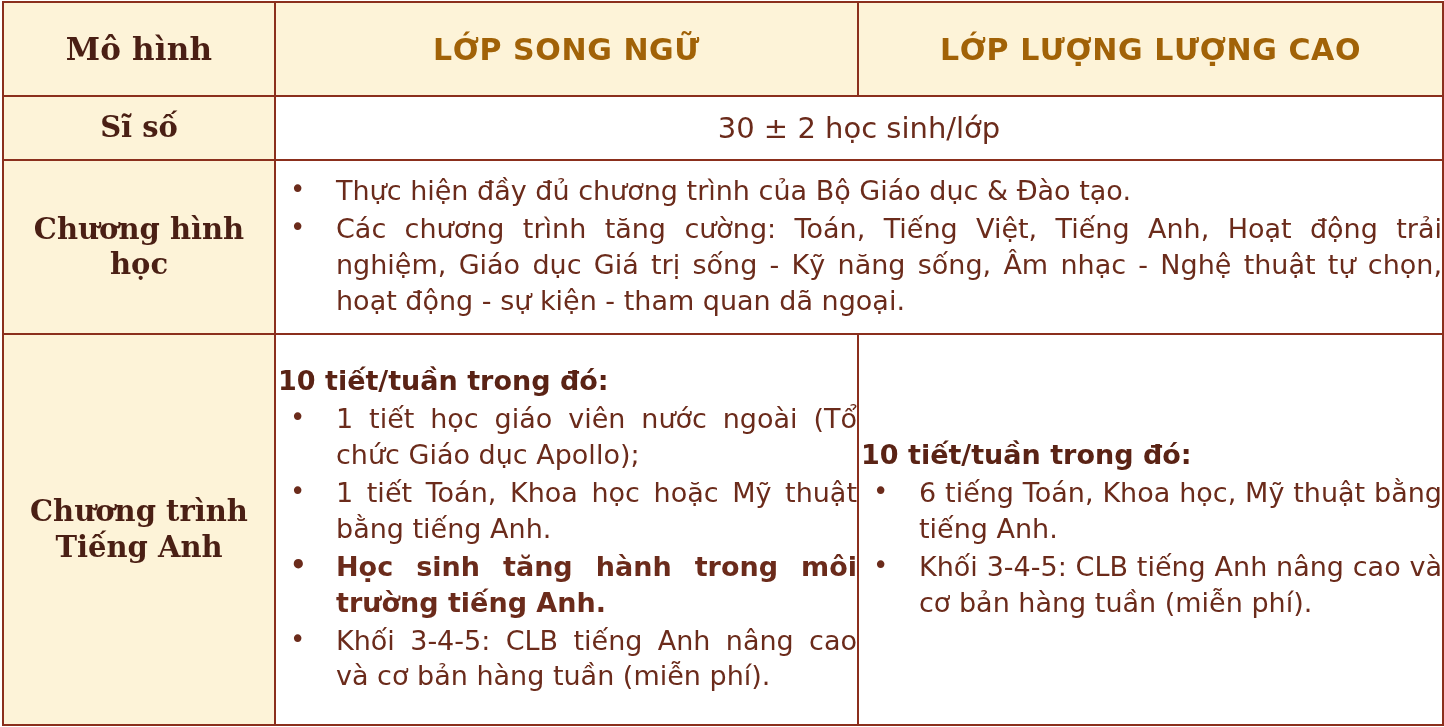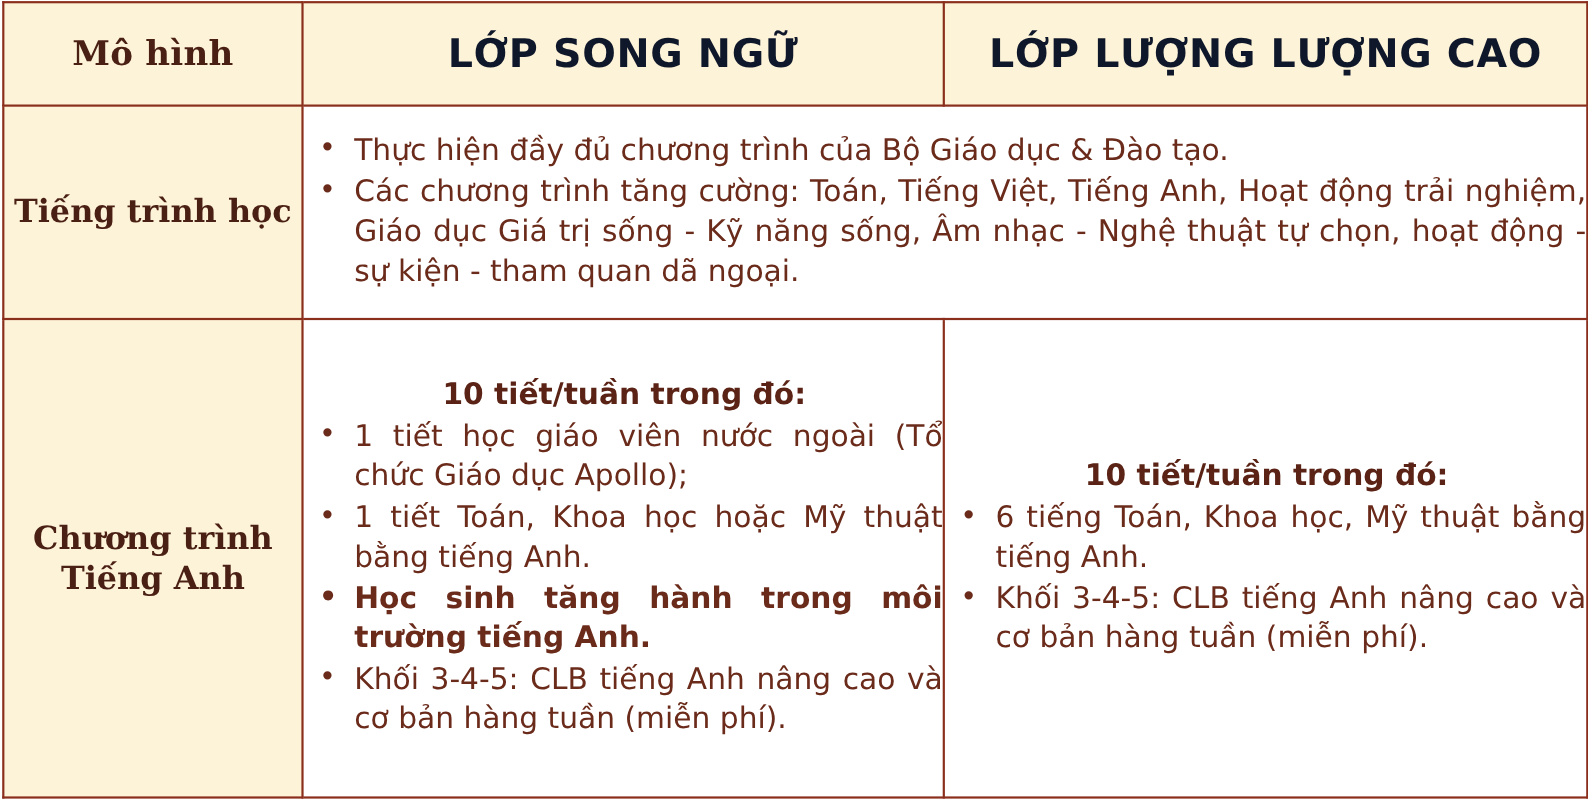--- a/index.html
+++ b/index.html
@@ -48,22 +48,22 @@
   }
   .hdr-model {
     font-family: "DejaVu Serif", "Liberation Serif", serif;
     font-weight: bold;
     font-size: 31px;
     color: #4a1f14;
     letter-spacing: .2px;
   }
   .hdr-red {
     font-weight: bold;
-    font-size: 36px;
-    color: #0f172a;
+    font-size: 30px;
+    color: #a16207;
     letter-spacing: .6px;
   }
 
   
   .row-label {
     background: #fdf3d8;
     text-align: center;
     font-family: "DejaVu Serif", "Liberation Serif", serif;
     font-weight: bold;
     font-size: 29px;
@@ -86,21 +86,21 @@
     padding: 12px 16px 12px 14px;
   }
 
   ul.bul {
     list-style: none;
     margin: 0;
     padding: 0;
   }
   ul.bul > li {
     position: relative;
-    padding-left: 46px;
+    padding-left: 60px;
     margin-bottom: 2px;
     font-size: 27px;
     line-height: 1.33;
     color: #6b2b1b;
     text-align: justify;
     text-justify: inter-word;
   }
   ul.bul > li::before {
     content: "•";
     position: absolute;
@@ -112,21 +112,20 @@
   ul.bul > li.bold-item {
     font-weight: bold;
   }
 
   .lead-bold {
     font-weight: bold;
     font-size: 27px;
     color: #5a2315;
     margin: 0 0 3px 2px;
     line-height: 1.3;
-    text-align: center;
   }
 </style>
 </head>
 <body>
 
 <div class="table-wrap">
   <table class="compare">
     <colgroup>
       <col class="c1">
       <col class="c2">
@@ -139,23 +138,27 @@
           <div class="hdr-model">Mô hình</div>
         </td>
         <td class="hdr-cell">
           <div class="hdr-red">LỚP SONG NGỮ</div>
         </td>
         <td class="hdr-cell">
           <div class="hdr-red">LỚP LƯỢNG LƯỢNG CAO</div>
         </td>
       </tr>
 
+      <tr>
+        <td class="row-label">Sĩ số</td>
+        <td class="sisó-value" colspan="2">30 ± 2 học sinh/lớp</td>
+      </tr>
 
       <tr>
-        <td class="row-label">Tiếng trình học</td>
+        <td class="row-label">Chương hình học</td>
         <td class="body-cell" colspan="2">
           <ul class="bul">
             <li>Thực hiện đầy đủ chương trình của Bộ Giáo dục &amp; Đào tạo.</li>
             <li>Các chương trình tăng cường: Toán, Tiếng Việt, Tiếng Anh, Hoạt động trải nghiệm, Giáo dục Giá trị sống - Kỹ năng sống, Âm nhạc - Nghệ thuật tự chọn, hoạt động - sự kiện - tham quan dã ngoại.</li>
           </ul>
         </td>
       </tr>
 
       <tr>
         <td class="row-label">Chương trình Tiếng Anh</td>

